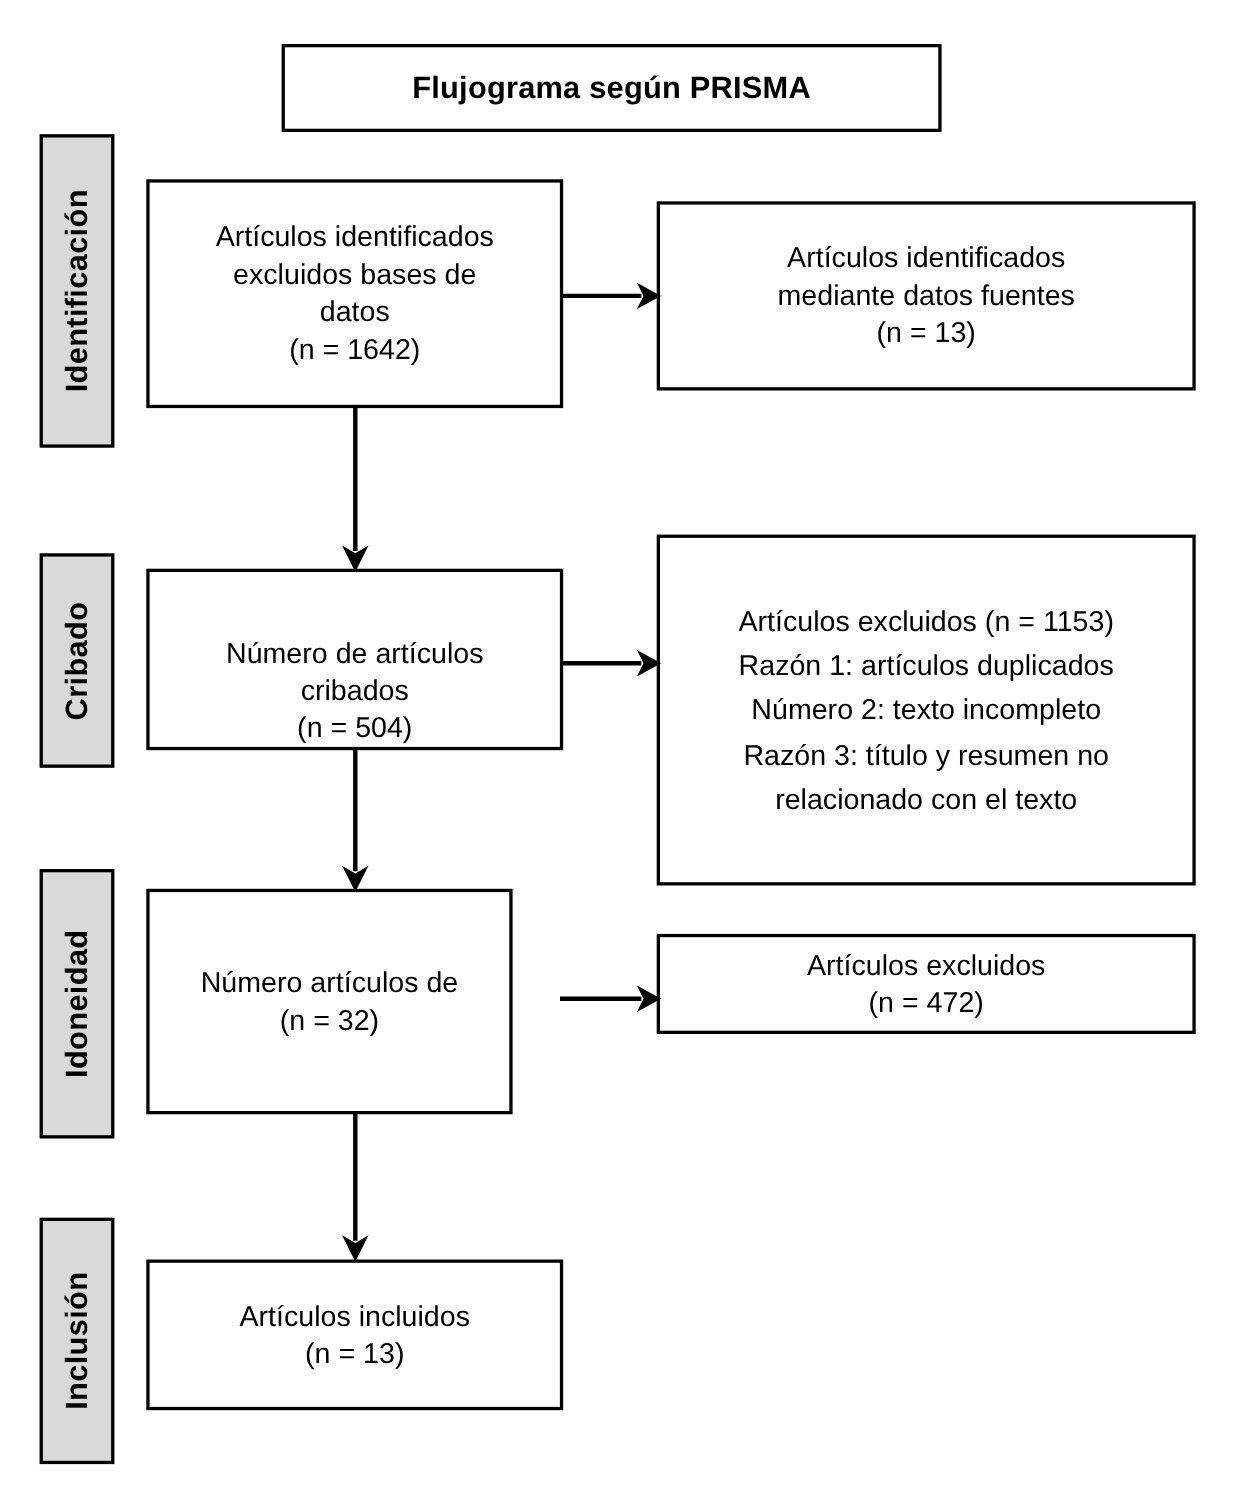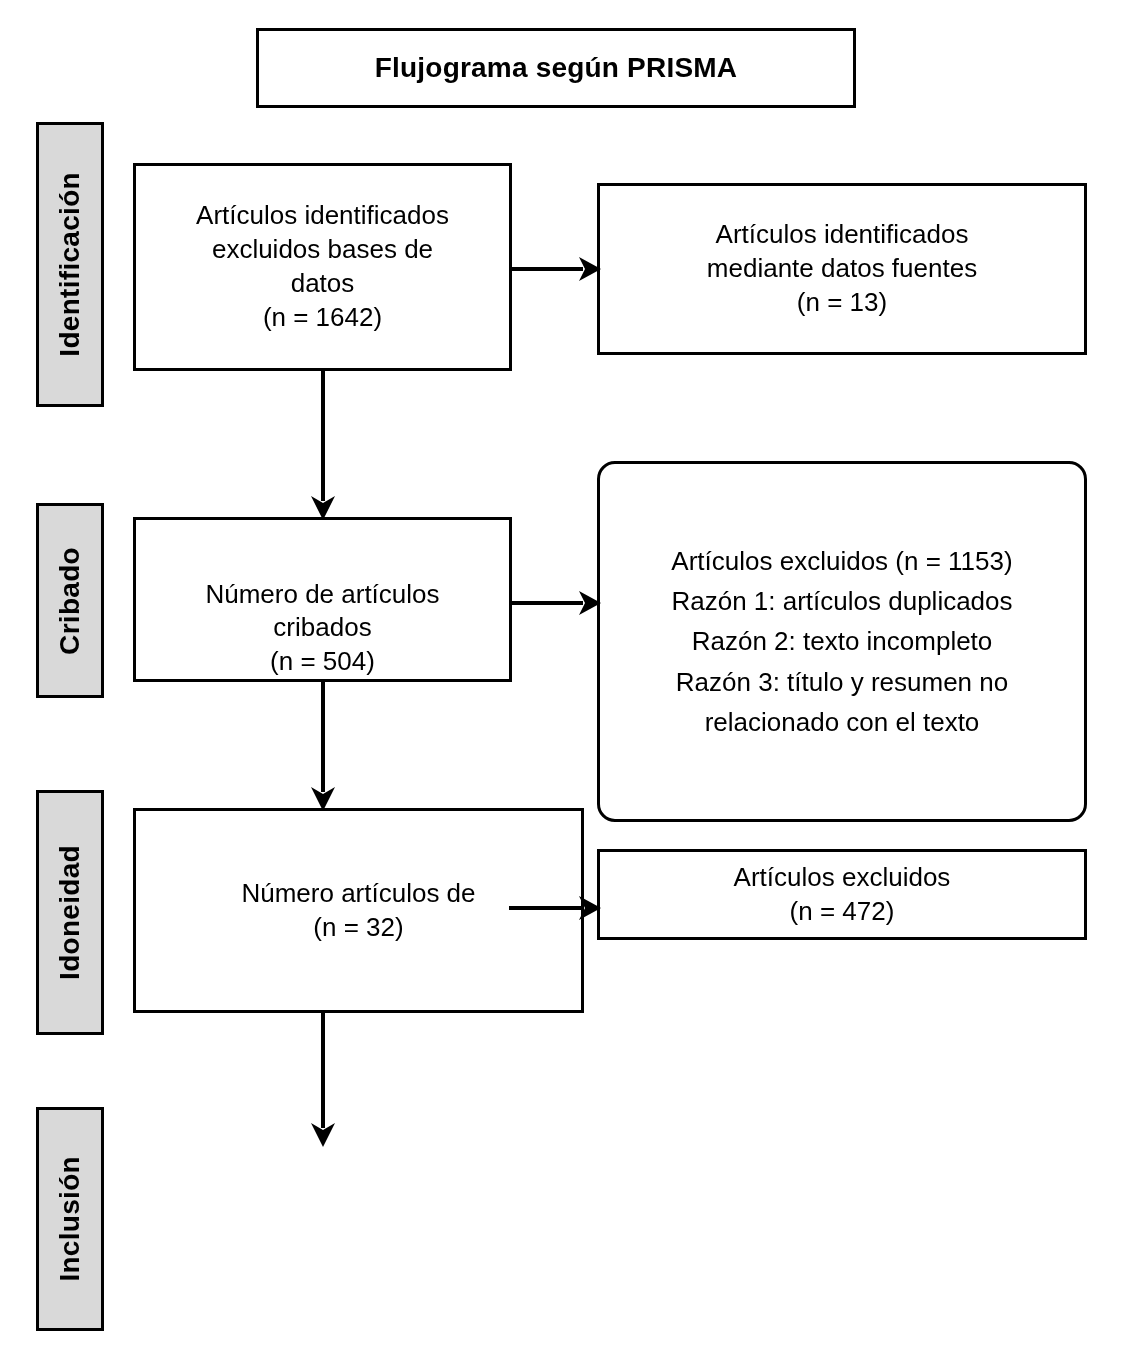--- a/index.html
+++ b/index.html
@@ -33,21 +33,21 @@
     line-height: 1.30;
   }
   .box .line {
     display: block;
     white-space: nowrap;
   }
 
   
   #title-box {
     left: 256px;
-    top: 28px;
+    top: 40px;
     width: 600px;
     height: 80px;
     font-size: 28px;
     font-weight: bold;
     letter-spacing: 0.2px;
     justify-content: center;
   }
 
   
   .stage-label {
@@ -75,35 +75,34 @@
 
   
   .main-box { font-size: 26px; }
   #box-identified-db {
     left: 133px; top: 163px; width: 379px; height: 208px;
   }
   #box-screened {
     left: 133px; top: 517px; width: 379px; height: 165px; justify-content: flex-end;
   }
   #box-fulltext {
-    left: 133px; top: 808px; width: 451px; height: 205px;
+    left: 133px; top: 808px; width: 333px; height: 205px;
   }
   #box-included {
     left: 133px; top: 1145px; width: 379px; height: 137px;
   }
 
   
   .side-box { font-size: 26px; }
   #box-identified-other {
     left: 597px; top: 183px; width: 490px; height: 172px;
   }
   #box-excluded-screening {
-    left: 597px; top: 461px; width: 490px; height: 361px;
+    left: 597px; top: 486px; width: 490px; height: 319px;
     line-height: 1.55;
-    border-radius: 18px;
   }
   #box-excluded-eligibility {
     left: 597px; top: 849px; width: 490px; height: 91px;
   }
 
   
   .arrow {
     position: absolute;
   }
   .arrow svg { display: block; }
@@ -144,31 +143,35 @@
     <span class="line">Número de artículos</span>
     <span class="line">cribados</span>
     <span class="line">(n = 504)</span>
   </div>
 
   <div class="box main-box" id="box-fulltext">
     <span class="line">Número artículos de</span>
     <span class="line">(n = 32)</span>
   </div>
 
+  <div class="box main-box" id="box-included">
+    <span class="line">Artículos incluidos</span>
+    <span class="line">(n = 13)</span>
+  </div>
 
   <div class="box side-box" id="box-identified-other">
     <span class="line">Artículos identificados</span>
     <span class="line">mediante datos fuentes</span>
     <span class="line">(n = 13)</span>
   </div>
 
   <div class="box side-box" id="box-excluded-screening">
     <span class="line">Artículos excluidos (n = 1153)</span>
     <span class="line">Razón 1: artículos duplicados</span>
-    <span class="line">Razón 2: texto incompleto</span>
+    <span class="line">Número 2: texto incompleto</span>
     <span class="line">Razón 3: título y resumen no</span>
     <span class="line">relacionado con el texto</span>
   </div>
 
   <div class="box side-box" id="box-excluded-eligibility">
     <span class="line">Artículos excluidos</span>
     <span class="line">(n = 472)</span>
   </div>
 
   <div class="arrow" style="left:509px; top:254px;">

